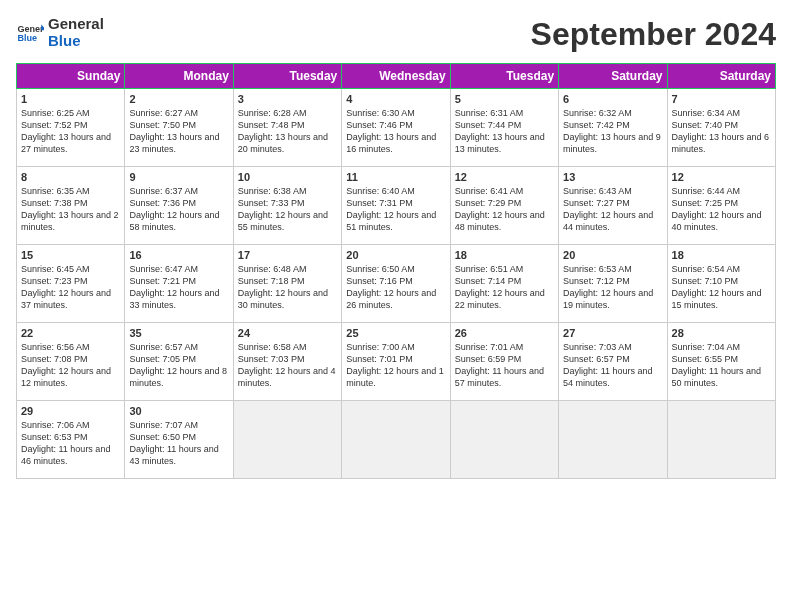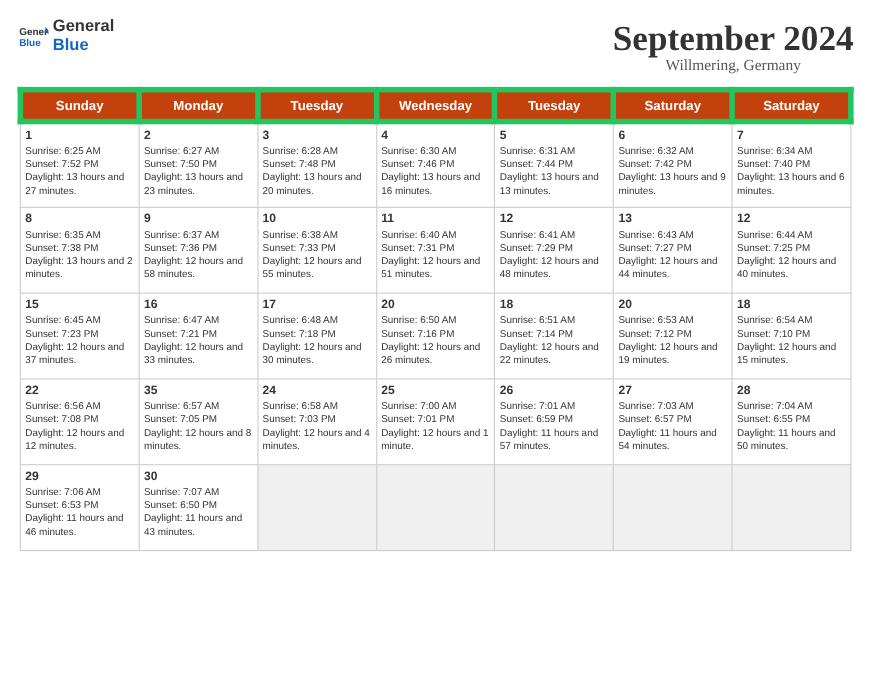--- a/index.html
+++ b/index.html
@@ -23,45 +23,44 @@
     .logo {
       display: flex;
       align-items: center;
       gap: 4px;
     }
     .logo-icon {
       width: 28px;
       height: 28px;
     }
     .title-block {
-      text-align: center;
-      font-family: Liberation Serif, serif;
+      text-align: left;
     }
     .month-title {
       font-size: 32px;
       font-weight: bold;
       color: #333;
     }
     .subtitle {
       font-size: 14px;
       color: #555;
     }
     table {
       width: 100%;
       border-collapse: collapse;
       table-layout: fixed;
     }
     th {
-      background: #c2410c;
+      background: #a21caf;
       color: #fff;
       font-size: 12px;
       font-weight: bold;
       padding: 5px 4px;
-      text-align: center;
-      border: 5px solid #22c55e;
+      text-align: right;
+      border: 1px solid #22c55e;
     }
     td {
       border: 1px solid #ccc;
       vertical-align: top;
       padding: 4px 4px;
       font-size: 9.5px;
       color: #333;
       height: 78px;
       background: #fff;
     }
@@ -91,21 +90,20 @@
         <text x="2" y="32" font-size="13" font-weight="bold" fill="#1565c0" font-family="Arial">Blue</text>
         <polygon points="36,8 44,16 36,16" fill="#1565c0"></polygon>
       </svg>
       <div style="display:flex;flex-direction:column;line-height:1.1;">
         <span style="font-size:15px;font-weight:bold;color:#333;">General</span>
         <span style="font-size:15px;font-weight:bold;color:#1565c0;">Blue</span>
       </div>
     </div>
     <div class="title-block">
       <div class="month-title">September 2024</div>
-      <div class="subtitle">Willmering, Germany</div>
     </div>
   </div>
 
   <table>
     <thead>
       <tr>
         <th>Sunday</th>
         <th>Monday</th>
         <th>Tuesday</th>
         <th>Wednesday</th>

